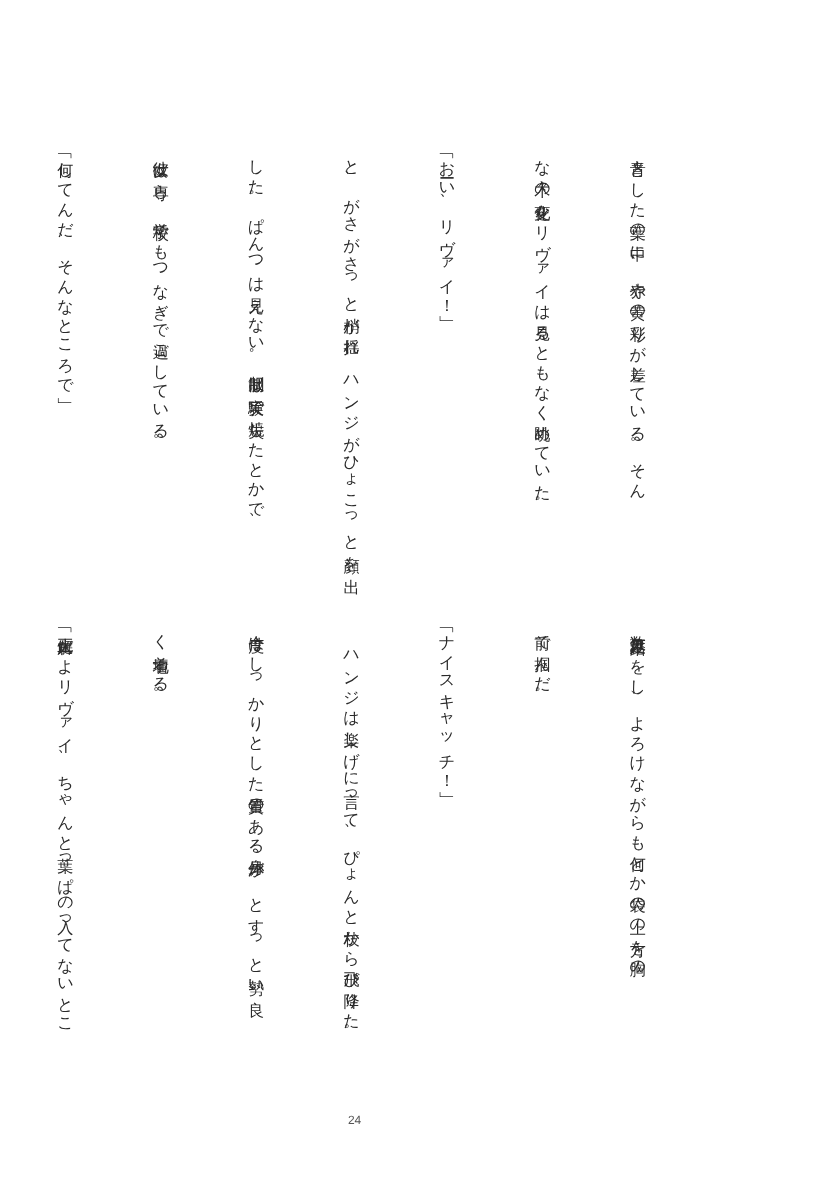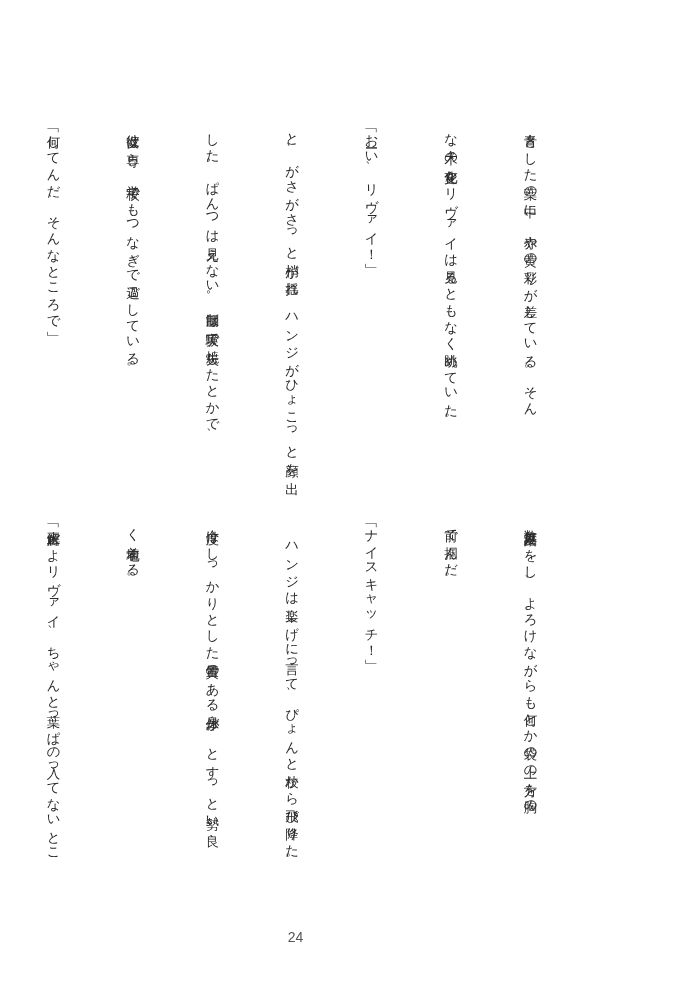--- a/index.html
+++ b/index.html
@@ -16,21 +16,21 @@
     color: #2a2a2a;
     white-space: pre;
   }
   .block-top { right: 103px; top: 124px; height: 370px; }
   .block-bottom { right: 103px; top: 519px; height: 372px; }
   .line { display: block; }
   .page-number {
     position: absolute; left: 0; width: 591px; top: 929px;
     text-align: center;
     font-family: "Liberation Sans", sans-serif;
-    font-size: 14px; color: #555555;
+    font-size: 10px; color: #555555;
   }
 </style>
 </head>
 <body>
 
 <div class="page">
   <div class="block block-top">
     <span class="line">青々とした葉の中に、赤や黄の彩りが差している。そん</span>
     <span class="line">な木々の変化をリヴァイは見るともなく眺めていた。</span>
     <span class="line">「おーい、リヴァイ！」</span>

